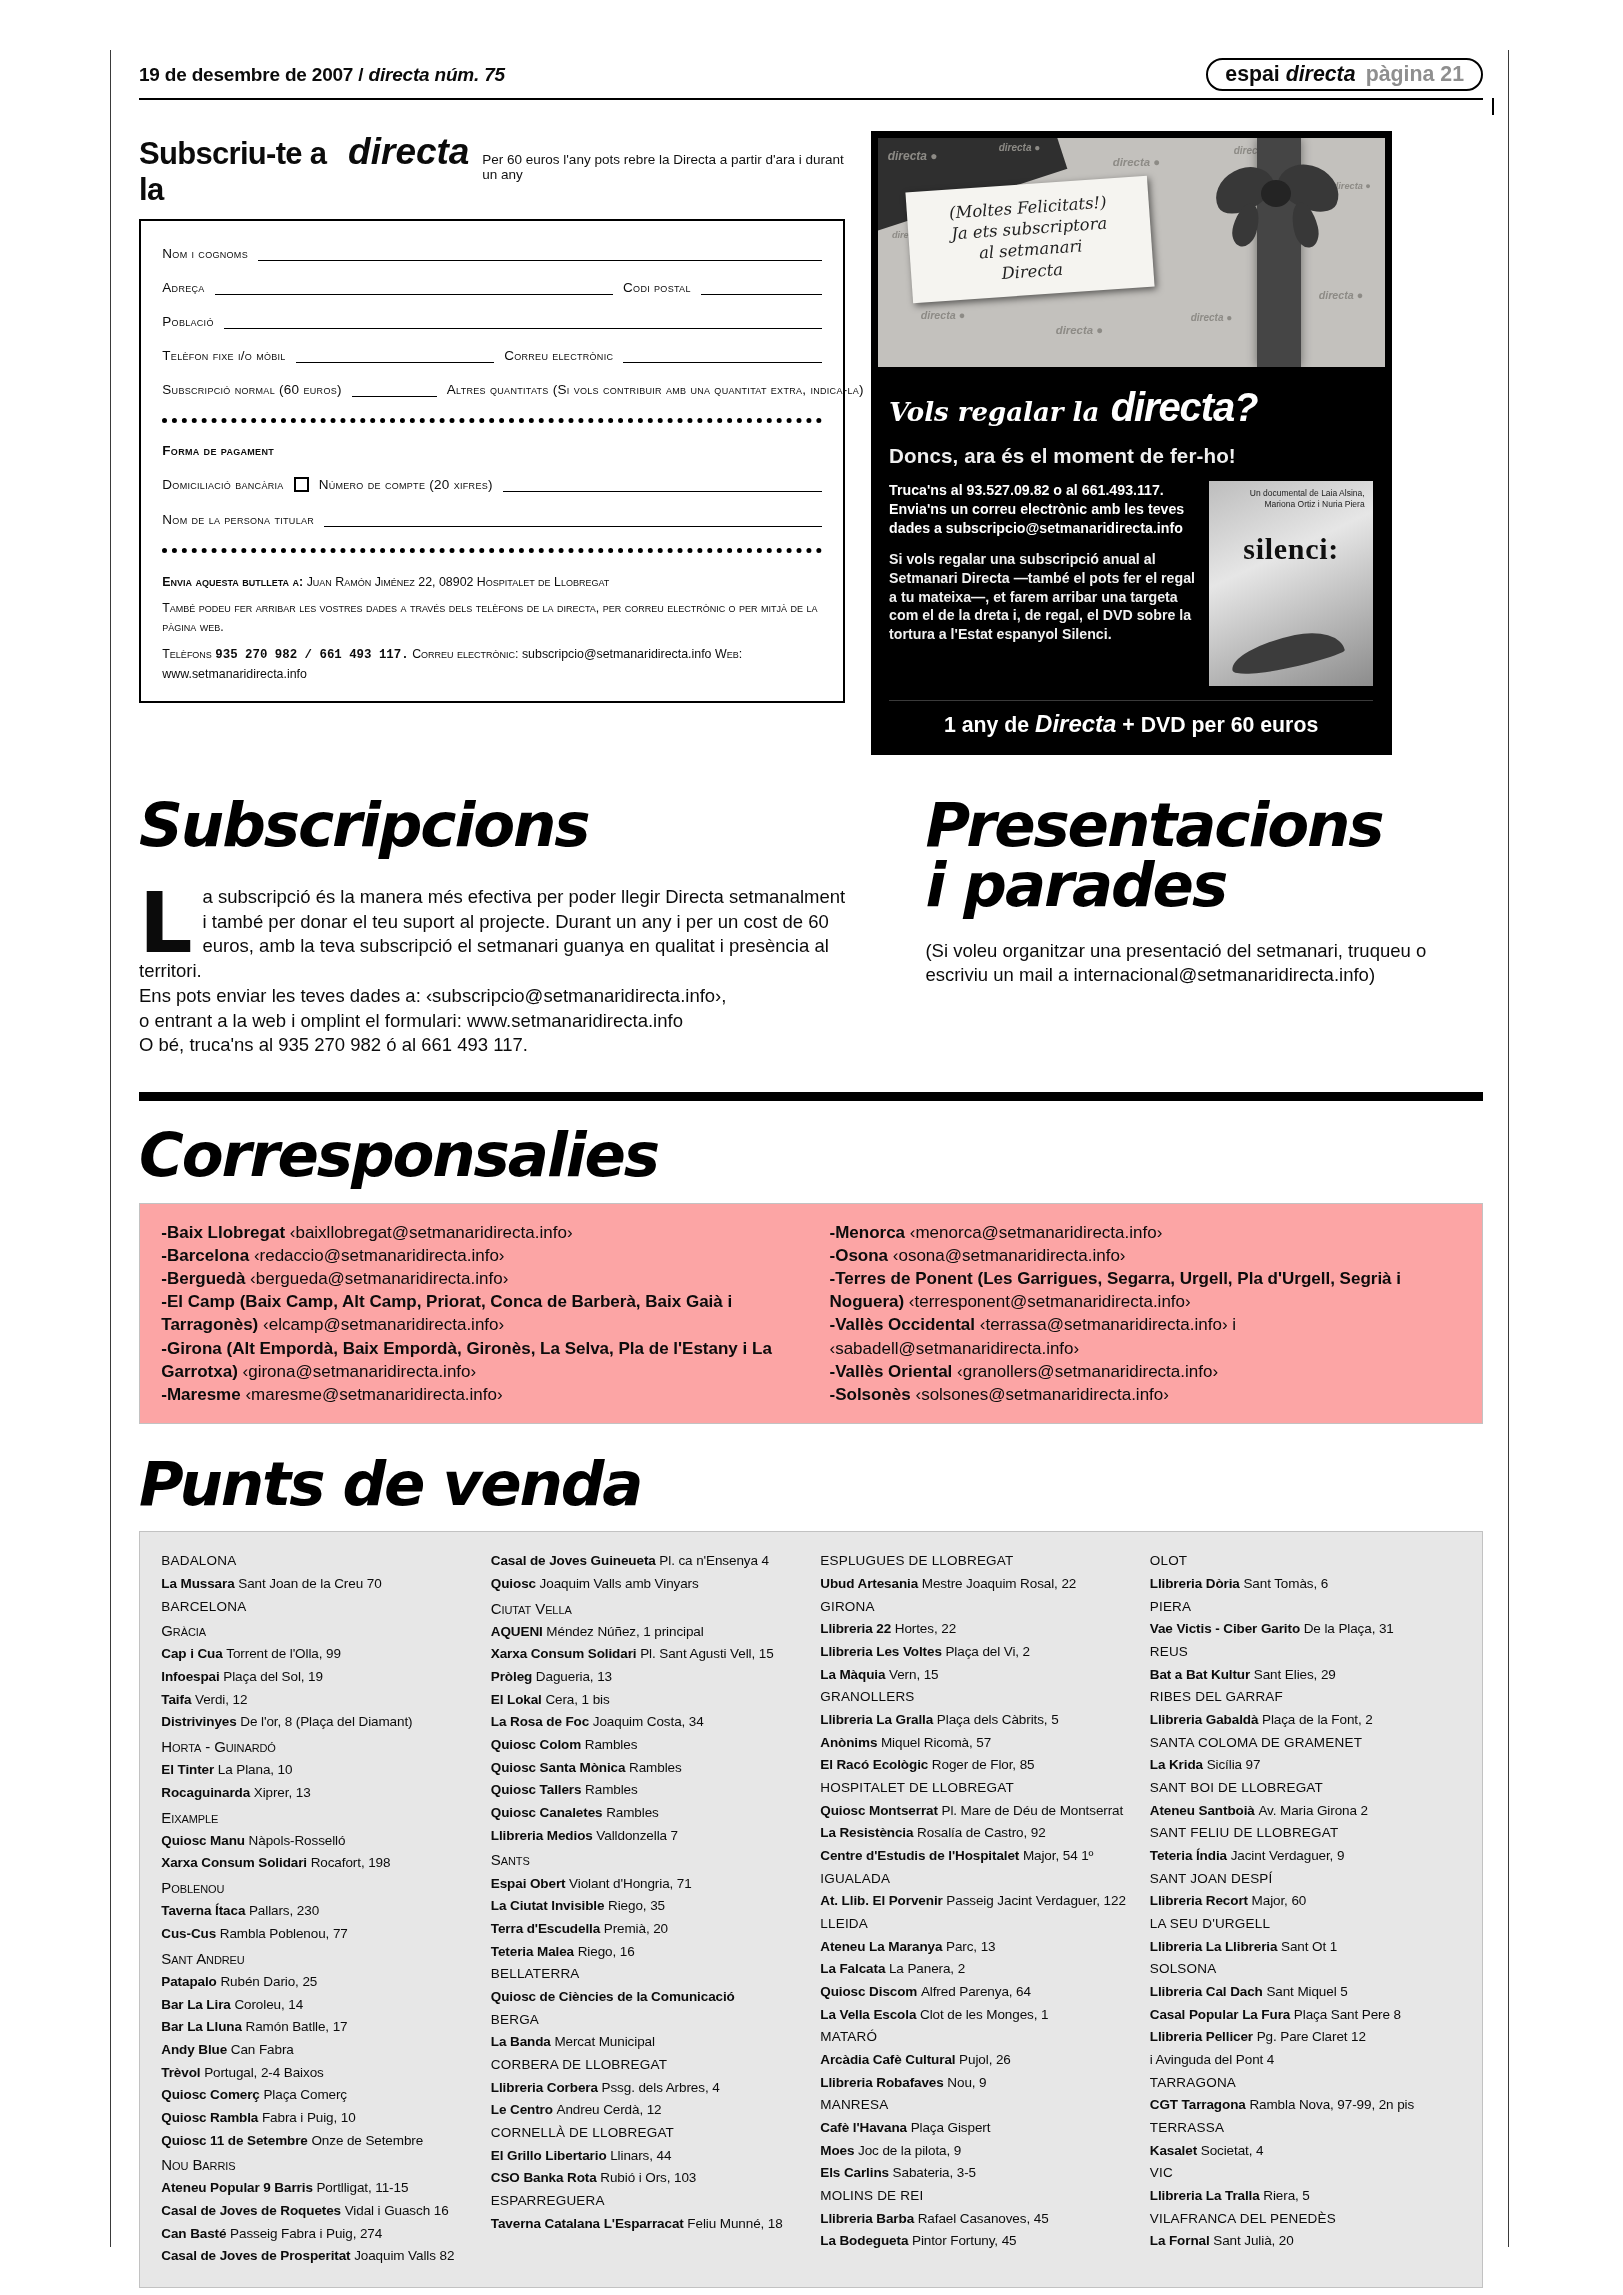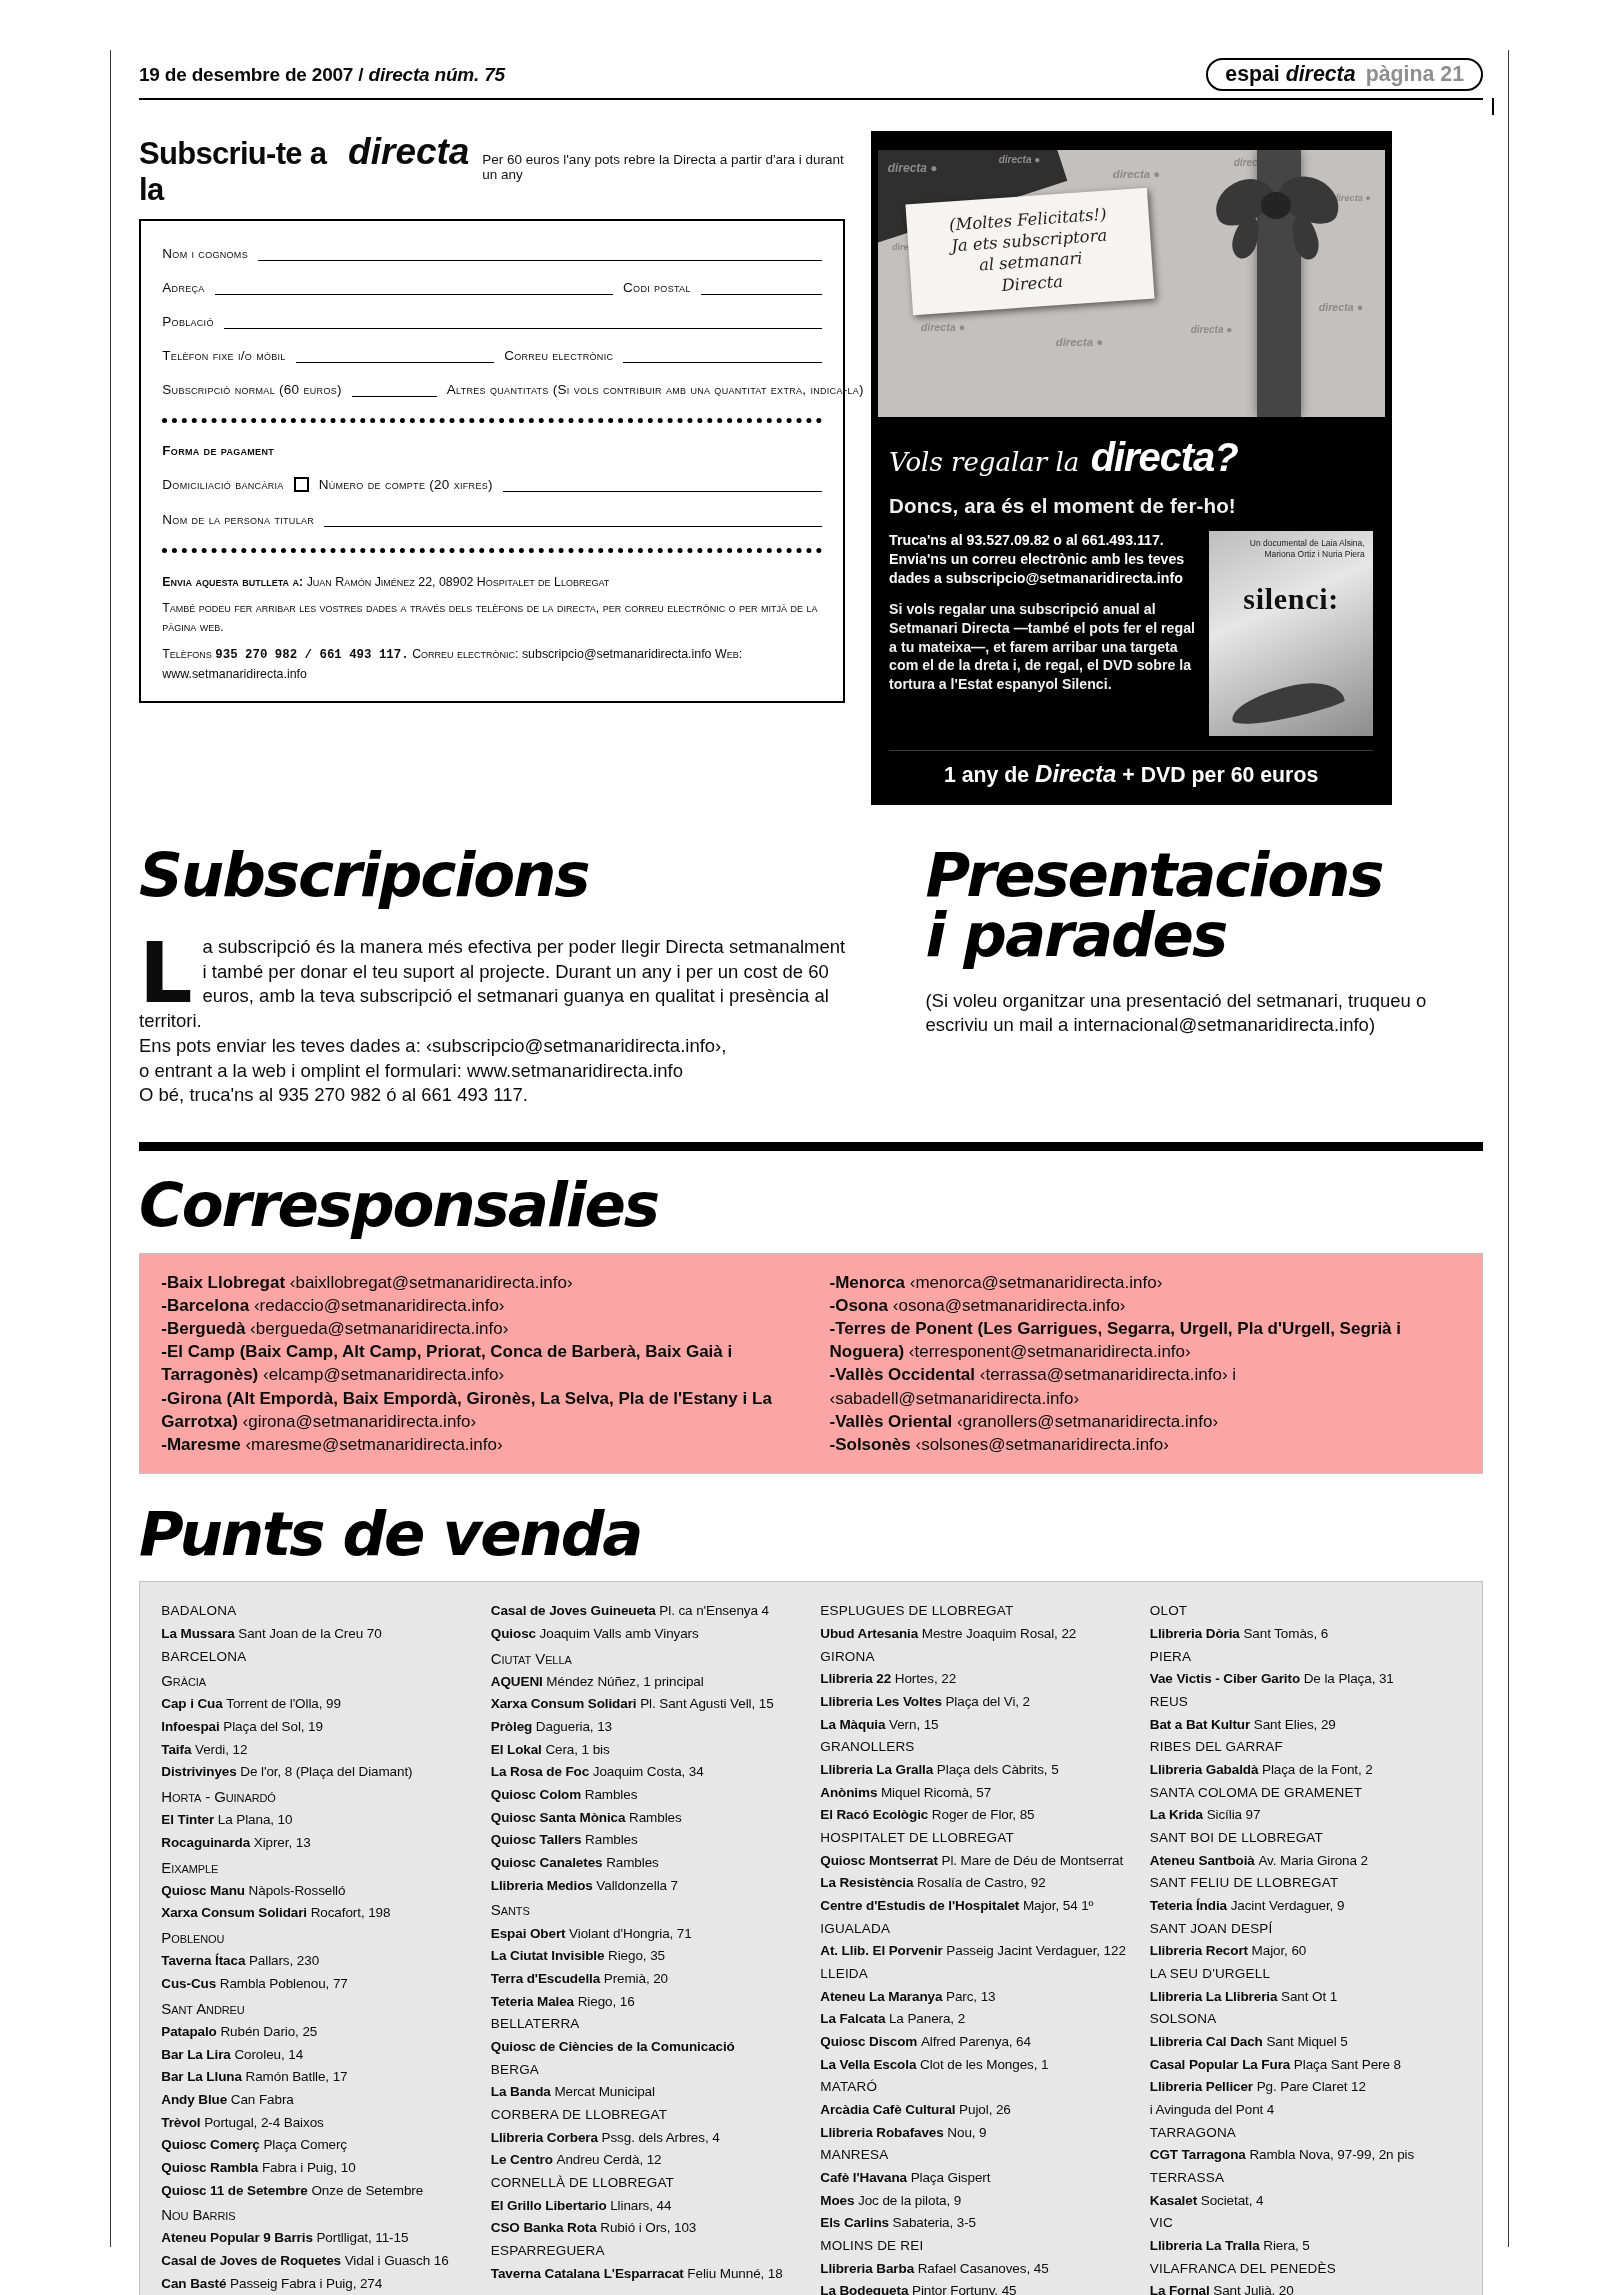--- a/index.html
+++ b/index.html
@@ -40,37 +40,37 @@
   .fline.tiny { flex:0 0 85px; }
   .dots { border-bottom:5px dotted #000; height:2.1px; margin:2.8px 0 1.4px; }
   .checkbox { width:15px; height:15px; border:2.1px solid #000; display:inline-block; flex:0 0 auto; margin-bottom:0.7px; background:#fff; }
   .altres-text { font-variant:small-caps; font-size:12.4px; line-height:1.45; flex:1; }
   .form-foot { font-variant:small-caps; font-size:12.4px; line-height:1.55; }
   .form-foot .num { font-family:"Liberation Mono", monospace; font-variant:normal; font-weight:bold; }
   .form-foot .mail { font-variant:normal; }
 
   
   .promo { width:521px; background:#000; padding:7.1px 7.1px 4.3px; display:flex; flex-direction:column; }
-  .gift { height:267px; background:#c3c1bd; position:relative; overflow:hidden;margin-top:12px; }
+  .gift { height:229px; background:#c3c1bd; position:relative; overflow:hidden; }
   .gift-corner { position:absolute; left:-64px; top:-85px; width:235px; height:156px; background:#2f2f2f; transform:rotate(-18deg); }
   .gift .pat { position:absolute; color:#8d8b86; font-weight:bold; font-style:italic; }
   .ribbon-v { position:absolute; right:84px; top:0; width:44px; height:100%; background:#454545; box-shadow:0 0 10px rgba(0,0,0,.45); }
   .bow { position:absolute; right:44px; top:18.5px; width:128px; height:85px; }
   .bow i { position:absolute; background:#383838; border-radius:50% 50% 50% 50% / 60% 60% 40% 40%; }
   .bow .l1 { left:0; top:12.8px; width:61px; height:41px; transform:rotate(-28deg); }
   .bow .l2 { right:0; top:10px; width:63px; height:43px; transform:rotate(24deg); }
   .bow .kt { left:48px; top:24px; width:30px; height:27px; border-radius:50%; background:#242424; }
   .bow .t1 { left:21.3px; top:47px; width:24px; height:44px; transform:rotate(16deg); }
   .bow .t2 { right:24px; top:46px; width:24px; height:46px; transform:rotate(-14deg); }
   .gift-card { position:absolute; left:31px; top:46px; width:242px; padding:12.8px 15.6px; background:#f5f4f0; transform:rotate(-4deg);
     box-shadow:2.1px 2.8px 7.1px rgba(0,0,0,.55); font-family:"DejaVu Serif", serif; font-style:italic; font-size:16.4px; line-height:1.3;
     color:#1f1f1f; white-space:pre-line; text-align:center; }
   .promo-body { color:#fff; padding:18.5px 11.4px 7.1px; display:flex; flex-direction:column; }
   .promo-title { display:flex; align-items:baseline; gap:11.4px; }
-  .promo-title-pre { font-family:"DejaVu Serif", serif; font-style:italic; font-weight:normal; font-size:26px; }
+  .promo-title-pre { font-family:"DejaVu Serif", serif; font-style:italic; font-weight:bold; font-size:26px; }
   .promo-title-brand { font-weight:bold; font-size:40px; letter-spacing:-1.1px; font-style:italic; }
   .promo-sub { font-weight:bold; font-size:20.6px; margin:14.2px 0 12.8px; color:#efefef; letter-spacing:0.1px; }
   .promo-cols { display:flex; gap:12.8px; }
   .promo-left { flex:1; }
   .promo-contact { font-weight:bold; font-size:14.2px; line-height:1.32; }
   .promo-text { margin-top:12.8px; font-size:14.2px; line-height:1.32; font-weight:bold; color:#f1f1f1; }
   .dvd { width:164px; height:205px; background:linear-gradient(155deg,#bdbdbd 0%,#e6e6e6 38%,#8c8c8c 100%);
     color:#1b1b1b; padding:7.1px 8.5px; display:flex; flex-direction:column; flex:0 0 auto; }
   .dvd-credit { font-size:8.5px; text-align:right; line-height:1.3; color:#222; }
   .dvd-title { font-size:30px; margin-top:21.3px; text-align:center; letter-spacing:0.7px; color:#101010; font-weight:bold; font-family:"Liberation Serif", serif; }

